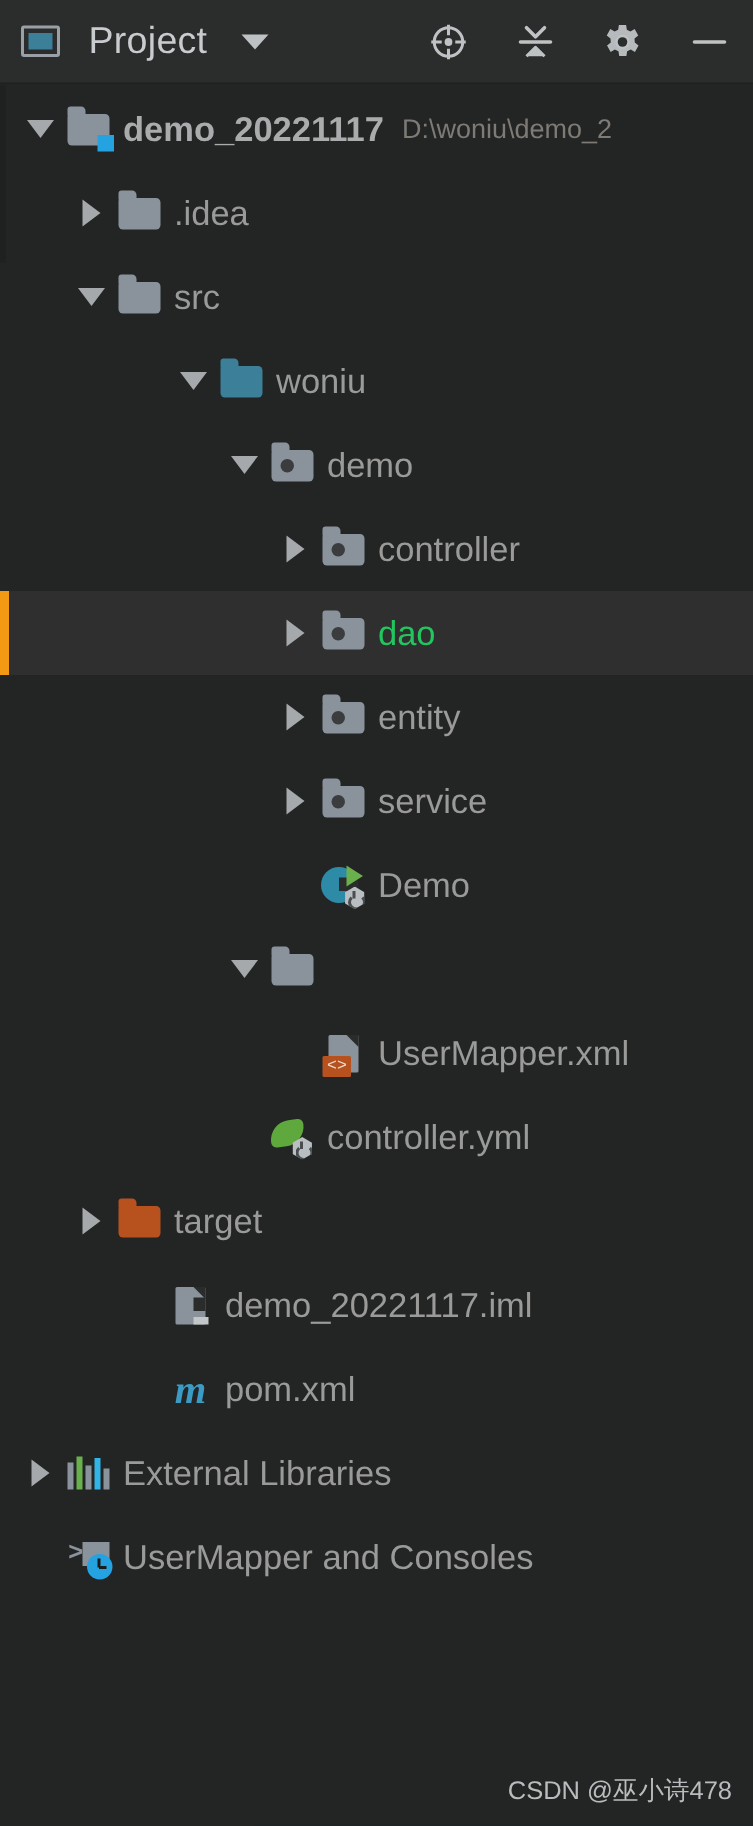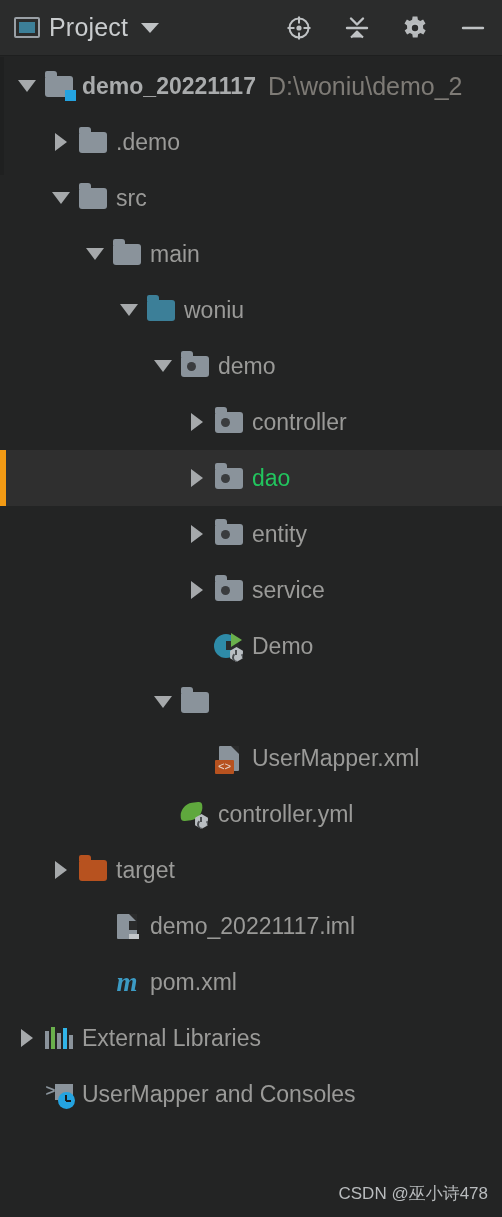--- a/index.html
+++ b/index.html
@@ -14,21 +14,21 @@
   
   .toolbar {
     position: relative;
     height: 56px;
     background: #2B2C2C;
     display: flex;
     align-items: center;
     padding: 0 14px 0 14px;
     border-bottom: 1px solid #1E1F1F;
   }
-  .tb-left { display: flex; align-items: center; gap: 9px; }
+  .tb-left { display: flex; align-items: center; gap: 19px; }
   .proj-icon {
     width: 26px; height: 21px;
     border: 2px solid #9aa0a6;
     border-radius: 2px;
     background: #2B2C2C;
     display: flex; align-items: center; justify-content: center;
   }
   .proj-icon i { display:block; width: 16px; height: 11px; background: #3C7F98; }
   .tb-title {
     color: #C9CCCE;
@@ -70,21 +70,21 @@
   .arrow.open {
     border-left: 9px solid transparent;
     border-right: 9px solid transparent;
     border-top: 12px solid #A6A9AB;
     border-bottom: 0;
   }
   .icon-slot { width: 34px; flex: 0 0 34px; display:flex; align-items:center; justify-content:center; }
   .label { font-size: 23px; color: #9A9A98; padding-left: 6px; }
   .row.selected .label { color: #22c55e; }
   .label.bold { font-weight: bold; color: #A9ABAC; }
-  .path { font-size: 25px; color: #7E7B76; padding-left: 12px; }
+  .path { font-size: 18px; color: #7E7B76; padding-left: 12px; }
 
   
   .folder {
     position: relative; width: 28px; height: 21px;
     background: #8A939B; border-radius: 2px 3px 3px 3px;
   }
   .folder::before {
     content: ""; position: absolute; top: -5px; left: 0;
     width: 12px; height: 6px; background: #8A939B; border-radius: 2px 3px 0 0;
   }
@@ -241,41 +241,31 @@
         <span class="path">D:\woniu\demo_2</span>
       </div>
       <div class="row">
         <span style="flex: 0 0 46px;"></span>
         <span class="arrow-slot">
           <span class="arrow"></span>
         </span>
         <span class="icon-slot">
           <span class="folder"></span>
         </span>
-        <span class="label">.demo</span>
+        <span class="label">.idea</span>
       </div>
       <div class="row">
         <span style="flex: 0 0 46px;"></span>
         <span class="arrow-slot">
           <span class="arrow open"></span>
         </span>
         <span class="icon-slot">
           <span class="folder"></span>
         </span>
         <span class="label">src</span>
-      </div>
-      <div class="row">
-        <span style="flex: 0 0 80px;"></span>
-        <span class="arrow-slot">
-          <span class="arrow open"></span>
-        </span>
-        <span class="icon-slot">
-          <span class="folder"></span>
-        </span>
-        <span class="label">main</span>
       </div>
       <div class="row">
         <span style="flex: 0 0 114px;"></span>
         <span class="arrow-slot">
           <span class="arrow open"></span>
         </span>
         <span class="icon-slot">
           <span class="folder teal"></span>
         </span>
         <span class="label">woniu</span>

